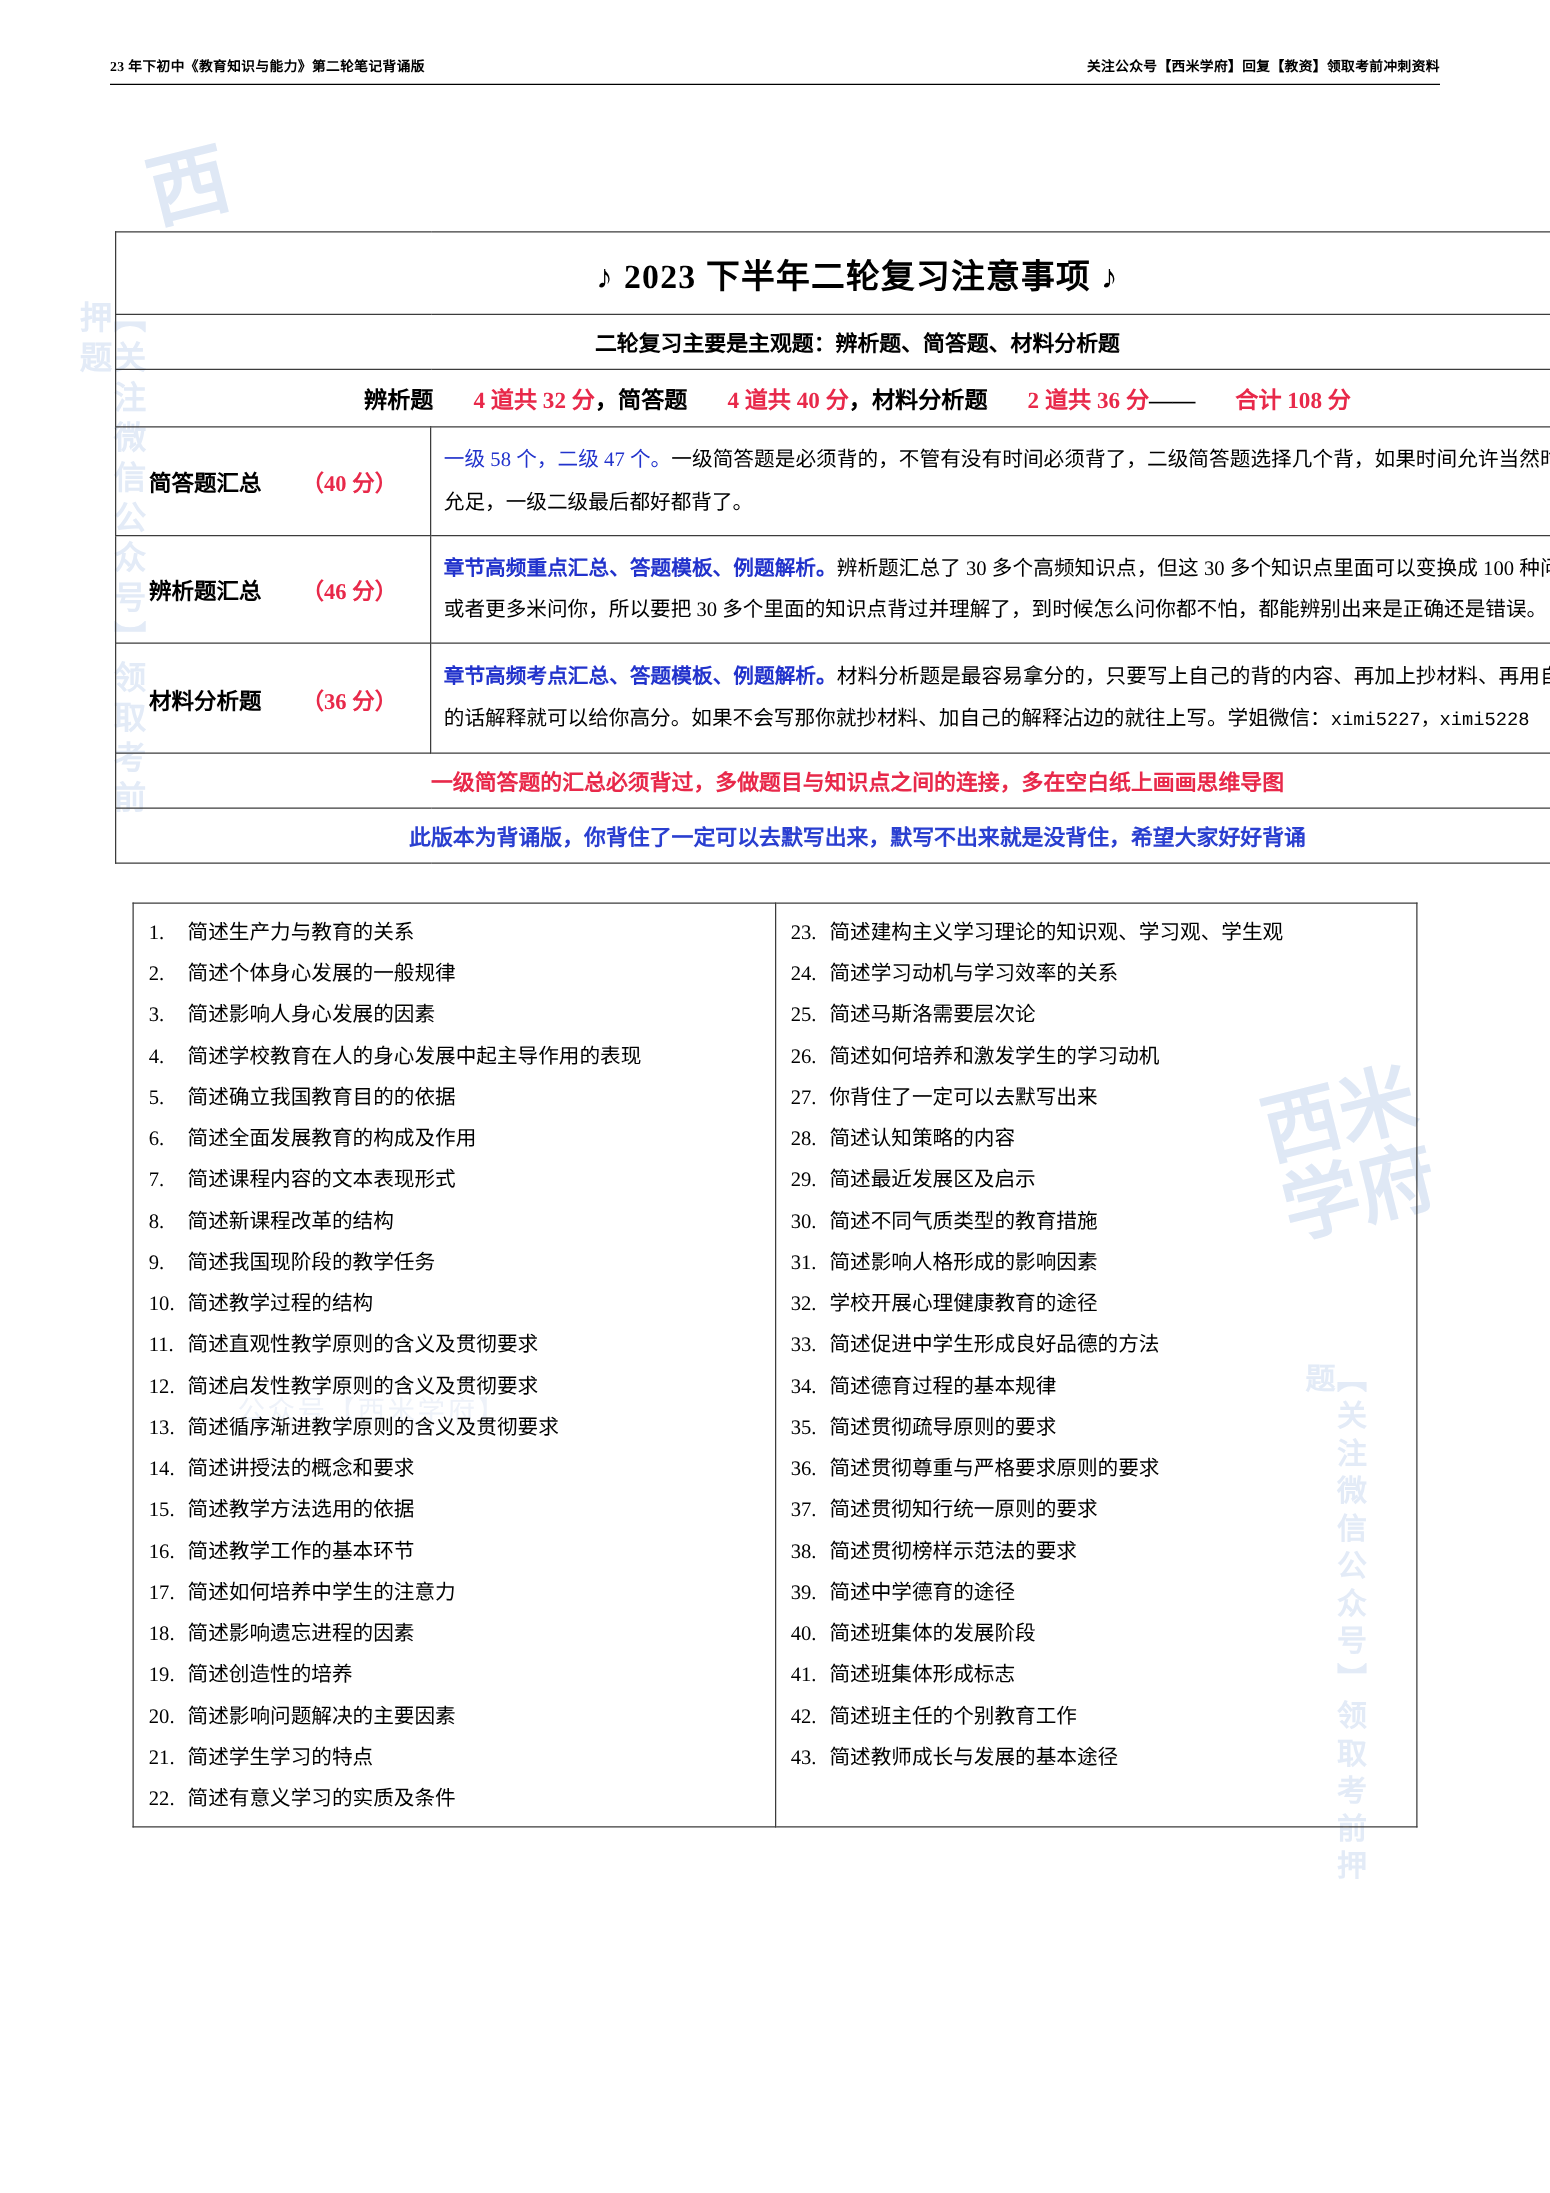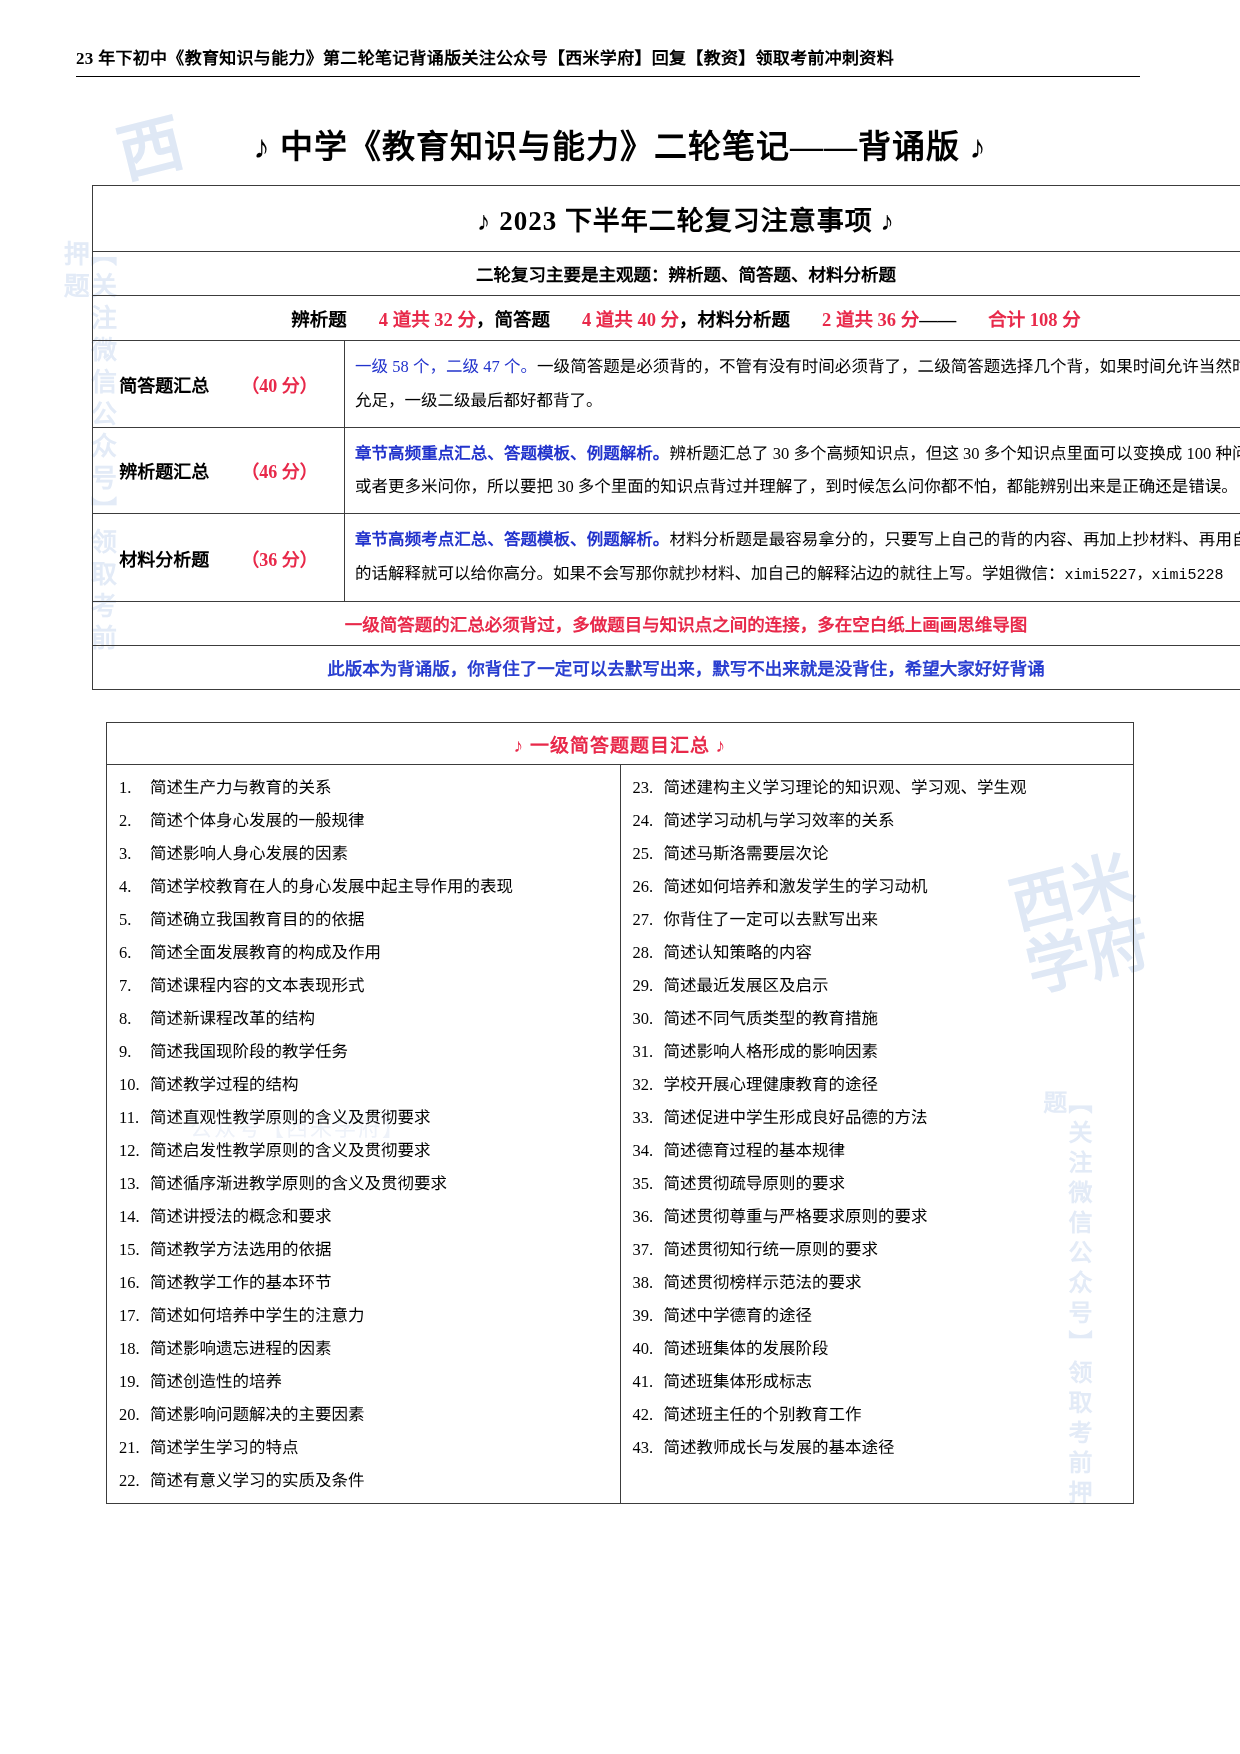--- a/index.html
+++ b/index.html
@@ -73,26 +73,27 @@
     font-size: 22px;
     letter-spacing: 2px;
     z-index: 0;
     pointer-events: none;
     user-select: none;
   }
 
   
   .doc-header {
     position: absolute;
-    left: 76px;
+    left: 88px;
     top: 44px;
     width: 1064px;
     display: flex;
+    justify-content: space-between;
     align-items: flex-end;
-    font-size: 17px;
+    font-size: 11px;
     font-weight: 700;
     font-family: "Liberation Serif", serif;
     letter-spacing: 0.3px;
     padding-bottom: 7px;
     border-bottom: 1.6px solid #000;
     z-index: 3;
   }
   .doc-header span { white-space: nowrap; }
 
   
@@ -235,21 +236,20 @@
   <div class="wm wm-b">【关注微信公众号】领取考前押题</div>
   <div class="wm wm-c">西米学府</div>
   <div class="wm wm-d">【关注微信公众号】领取考前押题</div>
   <div class="wm-faint" style="left:190px; top:1110px;">公众号【西米学府】</div>
 
   <div class="doc-header">
     <span>23 年下初中《教育知识与能力》第二轮笔记背诵版</span>
     <span>关注公众号【西米学府】回复【教资】领取考前冲刺资料</span>
   </div>
 
-  <div class="main-title">♪ 中学《教育知识与能力》二轮笔记——背诵版 ♪</div>
 
   <table class="notice-table">
     <tbody>
       <tr>
         <td class="nt-title" colspan="2">♪  2023 下半年二轮复习注意事项 ♪</td>
       </tr>
       <tr>
         <td class="nt-sub" colspan="2">二轮复习主要是主观题：辨析题、简答题、材料分析题</td>
       </tr>
       <tr>
@@ -275,23 +275,20 @@
         <td class="nt-foot-red" colspan="2">一级简答题的汇总必须背过，多做题目与知识点之间的连接，多在空白纸上画画思维导图</td>
       </tr>
       <tr>
         <td class="nt-foot-blue" colspan="2">此版本为背诵版，你背住了一定可以去默写出来，默写不出来就是没背住，希望大家好好背诵</td>
       </tr>
     </tbody>
   </table>
 
   <table class="qlist-table">
     <tbody>
-      <tr>
-        <td class="ql-title" colspan="2">♪ 一级简答题题目汇总 ♪</td>
-      </tr>
       <tr>
         <td class="ql-col">
           <ol id="col-left">
               <li>
                 <span class="ql-num">1.</span>
                 <span>简述生产力与教育的关系</span>
               </li>
               <li>
                 <span class="ql-num">2.</span>
                 <span>简述个体身心发展的一般规律</span>

